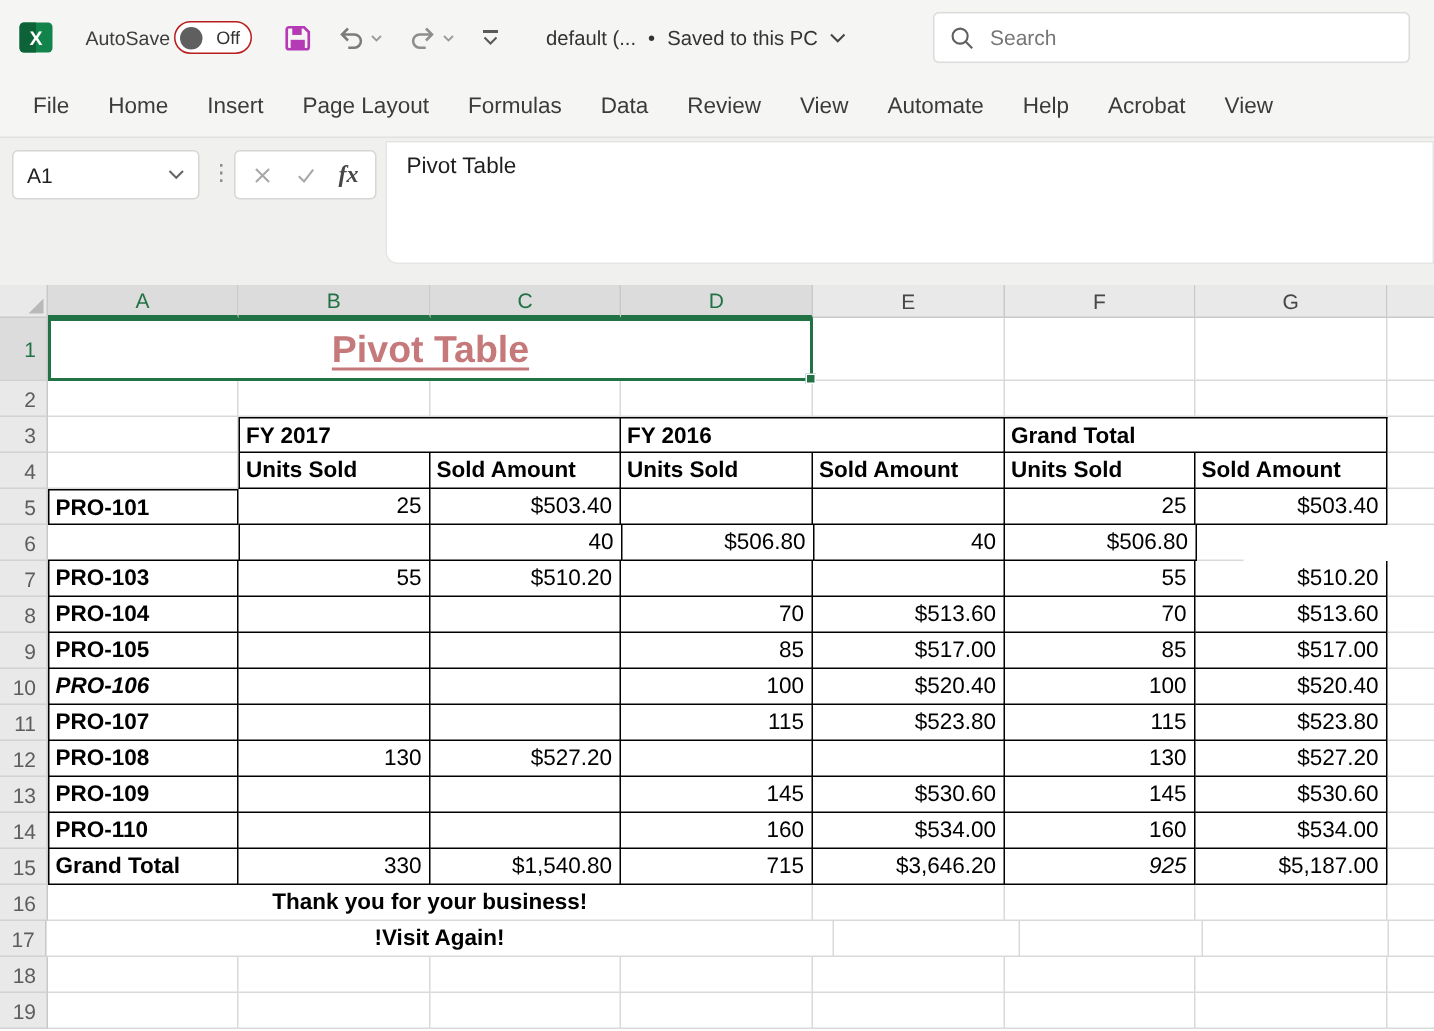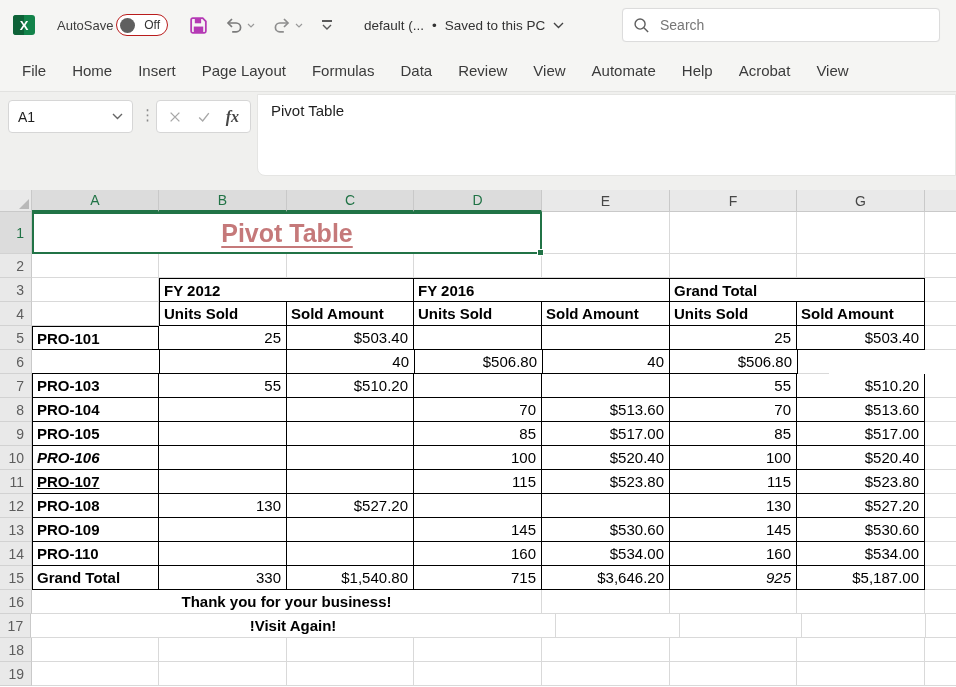--- a/index.html
+++ b/index.html
@@ -218,21 +218,21 @@
       <div class="c" style="width: 127px;"></div>
       <div class="c" style="width: 128px;"></div>
       <div class="c" style="width: 128px;"></div>
       <div class="c" style="width: 127px;"></div>
       <div class="c" style="width: 128px;"></div>
       <div class="c sliver" style="width: 31px;"></div>
     </div>
     <div class="grow">
       <div class="rh">3</div>
       <div class="c" style="width: 127px;"></div>
-      <div class="c lbl tbl btop bleft" style="width: 255px;">FY 2012</div>
+      <div class="c lbl tbl btop bleft" style="width: 255px;">FY 2017</div>
       <div class="c lbl tbl btop" style="width: 256px;">FY 2016</div>
       <div class="c lbl tbl btop" style="width: 255px;">Grand Total</div>
       <div class="c sliver" style="width: 31px;"></div>
     </div>
     <div class="grow">
       <div class="rh">4</div>
       <div class="c" style="width: 127px;"></div>
       <div class="c lbl tbl bleft" style="width: 128px;">Units Sold</div>
       <div class="c lbl tbl" style="width: 127px;">Sold Amount</div>
       <div class="c lbl tbl" style="width: 128px;">Units Sold</div>
@@ -301,21 +301,21 @@
       <div class="c num tbl" style="width: 128px;"></div>
       <div class="c num tbl" style="width: 127px;"></div>
       <div class="c num tbl" style="width: 128px;">100</div>
       <div class="c num tbl" style="width: 128px;">$520.40</div>
       <div class="c num tbl" style="width: 127px;">100</div>
       <div class="c num tbl" style="width: 128px;">$520.40</div>
       <div class="c sliver" style="width: 31px;"></div>
     </div>
     <div class="grow">
       <div class="rh">11</div>
-      <div class="c lbl tbl bleft" style="width: 127px; text-decoration: underline;">PRO-107</div>
+      <div class="c lbl tbl bleft" style="width: 127px;">PRO-107</div>
       <div class="c num tbl" style="width: 128px;"></div>
       <div class="c num tbl" style="width: 127px;"></div>
       <div class="c num tbl" style="width: 128px;">115</div>
       <div class="c num tbl" style="width: 128px;">$523.80</div>
       <div class="c num tbl" style="width: 127px;">115</div>
       <div class="c num tbl" style="width: 128px;">$523.80</div>
       <div class="c sliver" style="width: 31px;"></div>
     </div>
     <div class="grow">
       <div class="rh">12</div>

